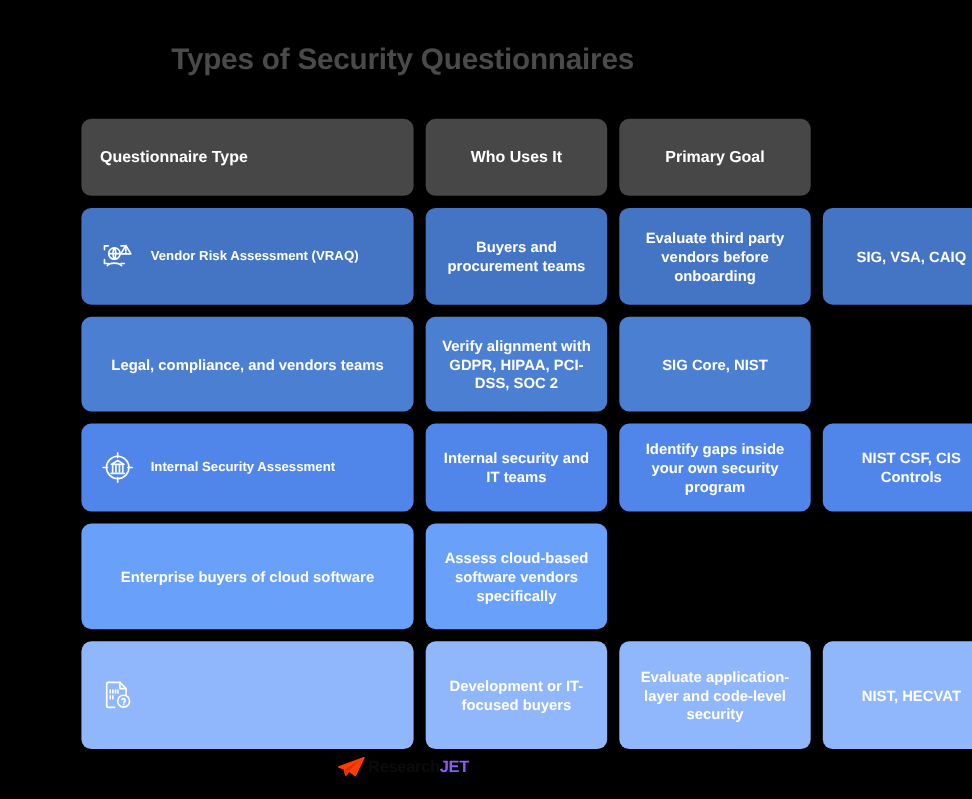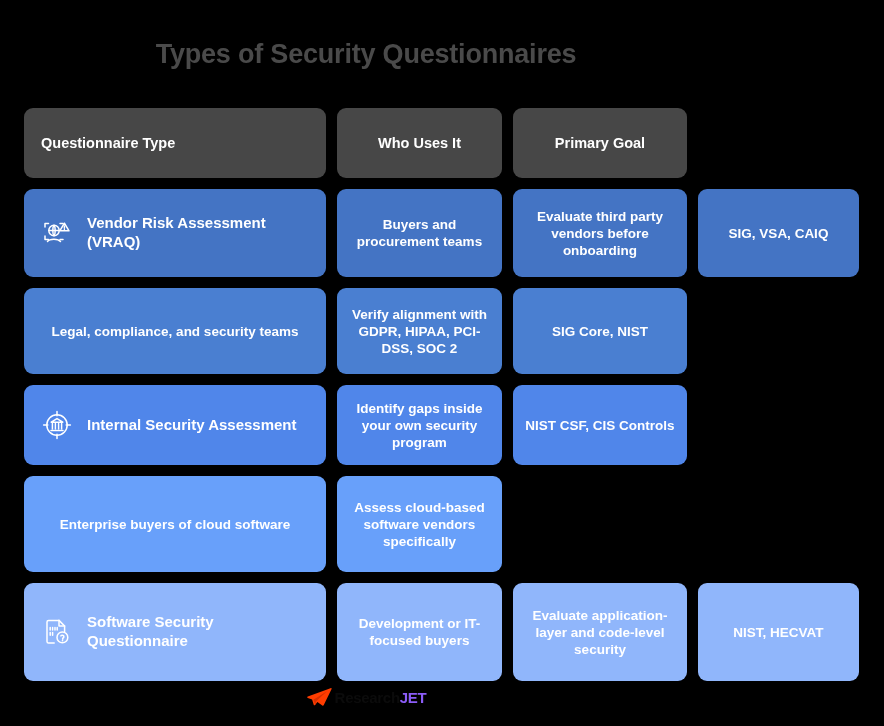--- a/index.html
+++ b/index.html
@@ -35,24 +35,25 @@
   .page-title {
     font-size: 27px;
     font-weight: 700;
     letter-spacing: -0.2px;
     color: #4a4a4a;
     text-align: center;
   }
 
   
   .table {
-    padding: 0 24px;
+    padding: 0 38px;
     display: flex;
     flex-direction: column;
     gap: 11px;
+    margin-left: 36px;
   }
 
   .row {
     display: grid;
     grid-template-columns: 302px 165px 174px 161px;
     gap: 11px;
   }
 
   .cell {
     border-radius: 9px;
@@ -78,24 +79,24 @@
     padding-left: 17px;
   }
 
   
   .row-body .cell {
     font-size: 13.5px;
     font-weight: 700;
   }
   .row-body .cell-type {
     justify-content: flex-start;
-    text-align: left;
+    text-align: right;
     padding-left: 16px;
     gap: 13px;
-    font-size: 15px;
+    font-size: 12px;
   }
 
   .r1 .cell { background: #4474c4; }
   .r2 .cell { background: #4a7fd1; }
   .r3 .cell { background: #5086ea; }
   .r4 .cell { background: #68a0fa; }
   .r5 .cell { background: #90b6fb; }
 
   .h-88  .cell { height: 88px; }
   .h-86  .cell { height: 86px; }
@@ -177,38 +178,39 @@
           </svg>
         </span>
         <span class="cell-label">Vendor Risk Assessment (VRAQ)</span>
       </div>
       <div class="cell">Buyers and procurement teams</div>
       <div class="cell">Evaluate third party vendors before onboarding</div>
       <div class="cell cell-frameworks">SIG, VSA, CAIQ</div>
     </div>
 
     <div class="row row-body r2 h-86">
-      <div class="cell">Legal, compliance, and security teams</div>
+      <div class="cell">Legal, compliance, and vendors teams</div>
       <div class="cell">Verify alignment with GDPR, HIPAA, PCI-DSS, SOC 2</div>
       <div class="cell cell-frameworks">SIG Core, NIST</div>
     </div>
 
     <div class="row row-body r3 h-80">
       <div class="cell cell-type">
         <span class="icon">
           <svg viewBox="0 0 34 34" fill="none" stroke="#ffffff" stroke-width="1.5" stroke-linecap="round" stroke-linejoin="round">
             <circle cx="17" cy="17" r="10.2"></circle>
             <path d="M17 3.6v4.2M17 26.2v4.2M3.6 17h4.2M26.2 17h4.2"></path>
             <path d="M11.2 14.2L17 10.6l5.8 3.6z"></path>
             <path d="M12.4 15.4v5.6M15.4 15.4v5.6M18.6 15.4v5.6M21.6 15.4v5.6"></path>
             <path d="M11 22.4h12"></path>
           </svg>
         </span>
         <span class="cell-label">Internal Security Assessment</span>
       </div>
+      <div class="cell">Internal security and IT teams</div>
       <div class="cell">Identify gaps inside your own security program</div>
       <div class="cell cell-frameworks">NIST CSF, CIS Controls</div>
     </div>
 
     <div class="row row-body r4 h-96">
       <div class="cell">Enterprise buyers of cloud software</div>
       <div class="cell">Assess cloud-based software vendors specifically</div>
     </div>
 
     <div class="row row-body r5 h-98">
@@ -217,21 +219,20 @@
           <svg viewBox="0 0 34 34" fill="none" stroke="#ffffff" stroke-width="1.5" stroke-linecap="round" stroke-linejoin="round">
             <path d="M19 5.4H8.6A1.6 1.6 0 0 0 7 7v19.4a1.6 1.6 0 0 0 1.6 1.6h5.6"></path>
             <path d="M19 5.4l5.6 5.6v5.4"></path>
             <path d="M19 5.4V11h5.6"></path>
             <path d="M10.2 12.4v2.6M12.6 12.4v2.6M15 12.4v2.6M17.2 12.4v2.6"></path>
             <path d="M10.2 17.6v2.6M12.6 17.6v2.6"></path>
             <circle cx="22.4" cy="22.4" r="5.4"></circle>
             <path d="M20.9 20.9a1.6 1.6 0 1 1 1.8 2.4v.9M22.5 25.6v.1"></path>
           </svg>
         </span>
-        <span class="cell-label">Software Security Questionnaire</span>
       </div>
       <div class="cell">Development or IT-focused buyers</div>
       <div class="cell">Evaluate application-layer and code-level security</div>
       <div class="cell cell-frameworks">NIST, HECVAT</div>
     </div>
 
   </div>
 
   <div class="footer">
     <span class="logo-mark">

